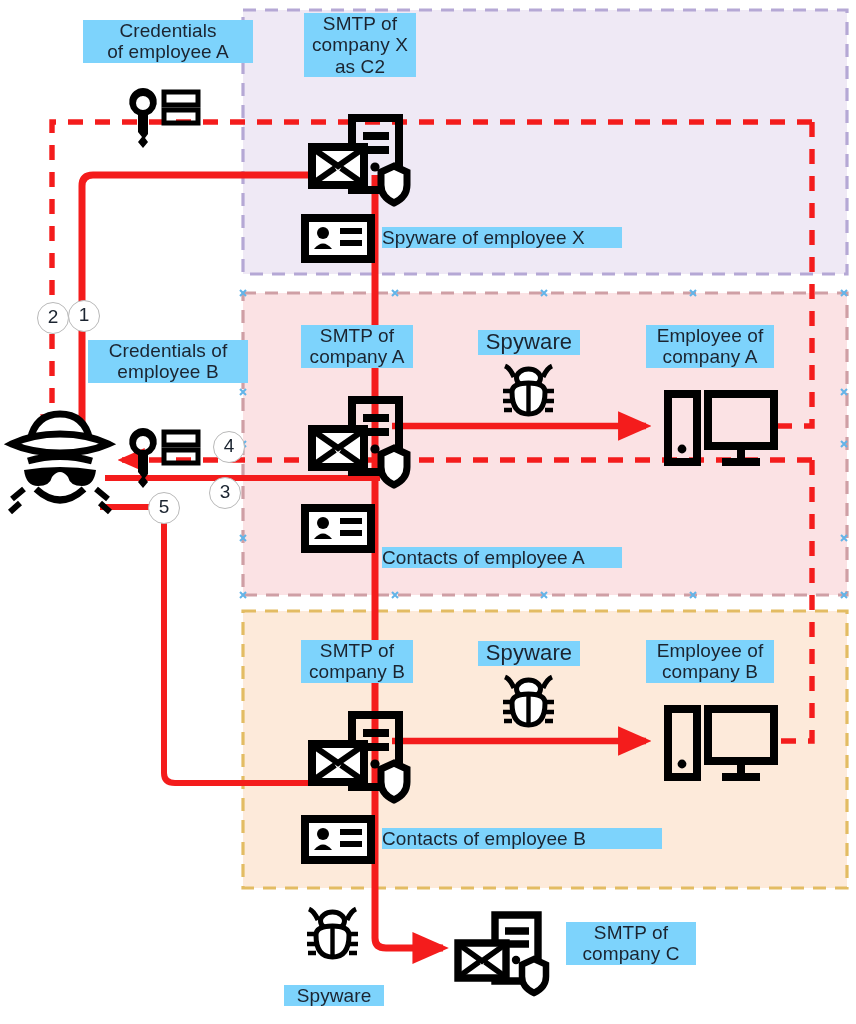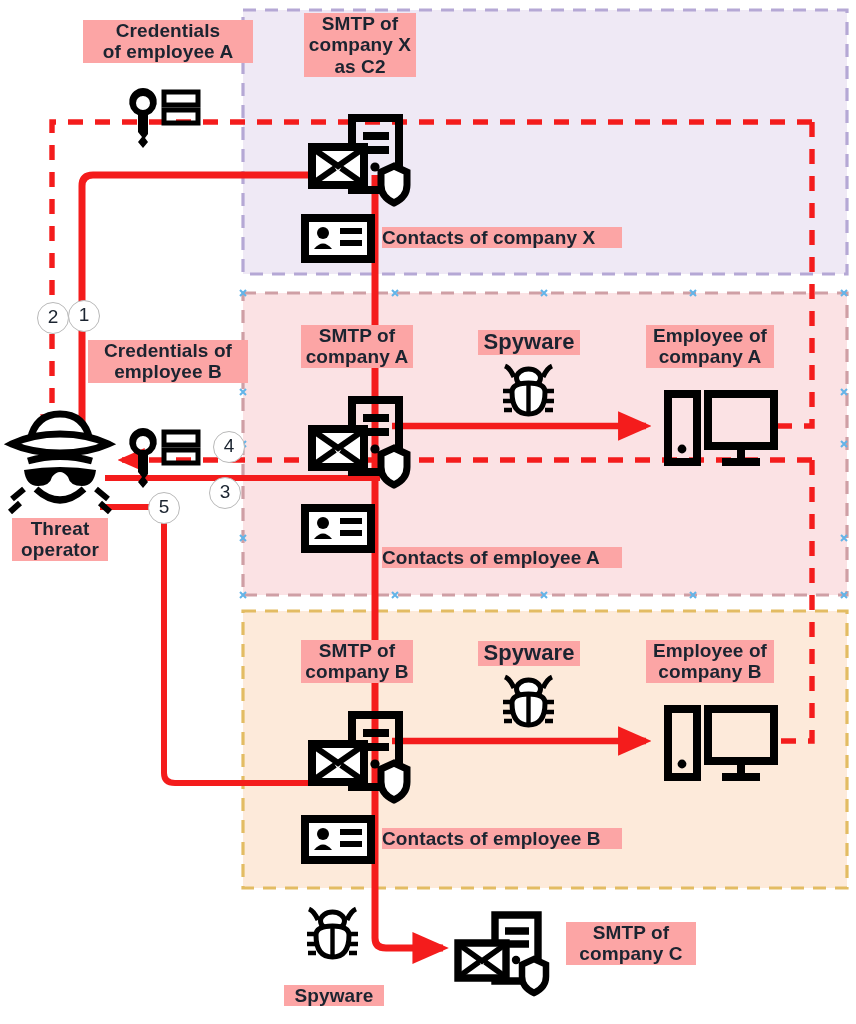--- a/index.html
+++ b/index.html
@@ -1,20 +1,20 @@
 <!DOCTYPE html>
 <html><head>
 <meta charset="utf-8">
 <style>
   html,body{margin:0;padding:0;background:#ffffff;}
   body{font-family:"Liberation Sans", sans-serif;}
   #stage{position:relative;width:856px;height:1024px;background:#fff;overflow:hidden;}
   #stage svg{position:absolute;left:0;top:0;}
-  .lbl{position:absolute;background:#fca5a5;color:#1b2430;font-size:19px;line-height:1.12;
-       text-align:center;white-space:pre-line;letter-spacing:.1px;font-weight:bold;}
+  .lbl{position:absolute;background:#7dd3fc;color:#1b2430;font-size:19px;line-height:1.12;
+       text-align:center;white-space:pre-line;letter-spacing:.1px;}
   .lbl.left{text-align:left;}
   .num{position:absolute;width:30px;height:30px;border-radius:50%;
        border:1.6px solid #b9b9b9;background:#fff;color:#1b2430;
        font-size:19px;line-height:28px;text-align:center;}
 </style>
 </head>
 <body>
 
 <div id="stage">
 
@@ -217,21 +217,21 @@
 
   </svg>
 
   <div class="lbl" style="left:83px;top:20px;width:170px;">Credentials
 of employee A</div>
 
   <div class="lbl" style="left:304px;top:13px;width:112px;">SMTP of
 company X
 as C2</div>
 
-  <div class="lbl left" style="left:382px;top:227px;width:240px;">Contacts of company X</div>
+  <div class="lbl left" style="left:382px;top:227px;width:240px;">Spyware of employee X</div>
 
   <div class="lbl" style="left:88px;top:340px;width:160px;">Credentials of
 employee B</div>
 
   <div class="lbl" style="left:301px;top:325px;width:112px;">SMTP of
 company A</div>
 
   <div class="lbl" style="left:478px;top:330px;width:102px;font-size:22px;">Spyware</div>
 
   <div class="lbl" style="left:646px;top:325px;width:128px;">Employee of
@@ -240,29 +240,27 @@
   <div class="lbl left" style="left:382px;top:517px;width:240px;margin-top:30px;">Contacts of employee A</div>
 
   <div class="lbl" style="left:301px;top:640px;width:112px;">SMTP of
 company B</div>
 
   <div class="lbl" style="left:478px;top:641px;width:102px;font-size:22px;">Spyware</div>
 
   <div class="lbl" style="left:646px;top:640px;width:128px;">Employee of
 company B</div>
 
-  <div class="lbl left" style="left:382px;top:828px;width:240px;">Contacts of employee B</div>
+  <div class="lbl left" style="left:382px;top:828px;width:280px;">Contacts of employee B</div>
 
   <div class="lbl" style="left:284px;top:985px;width:100px;">Spyware</div>
 
   <div class="lbl" style="left:566px;top:922px;width:130px;">SMTP of
 company C</div>
 
-  <div class="lbl" style="left:12px;top:518px;width:96px;">Threat
-operator</div>
 
   <div class="num" style="left:37px;top:302px;">2</div>
   <div class="num" style="left:68px;top:300px;">1</div>
   <div class="num" style="left:213px;top:431px;">4</div>
   <div class="num" style="left:209px;top:477px;">3</div>
   <div class="num" style="left:148px;top:492px;">5</div>
 
 </div>
 
 </body></html>

